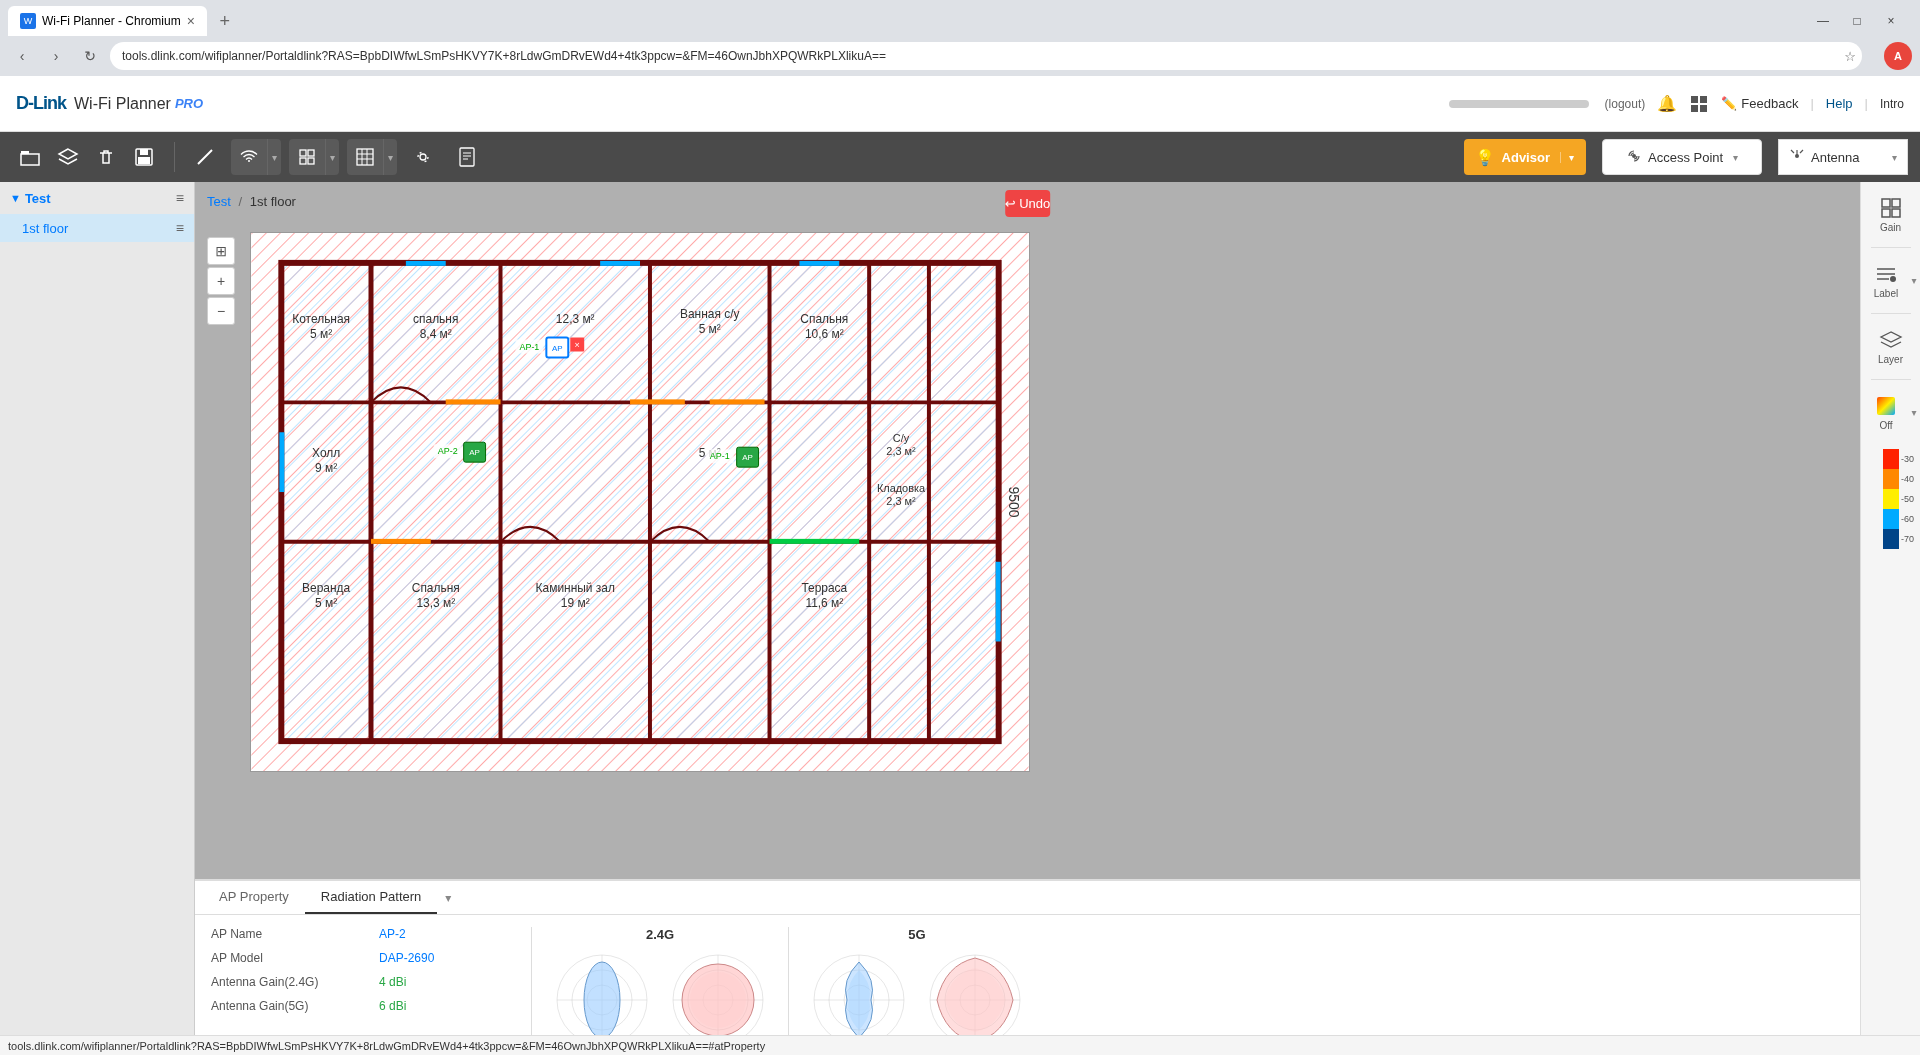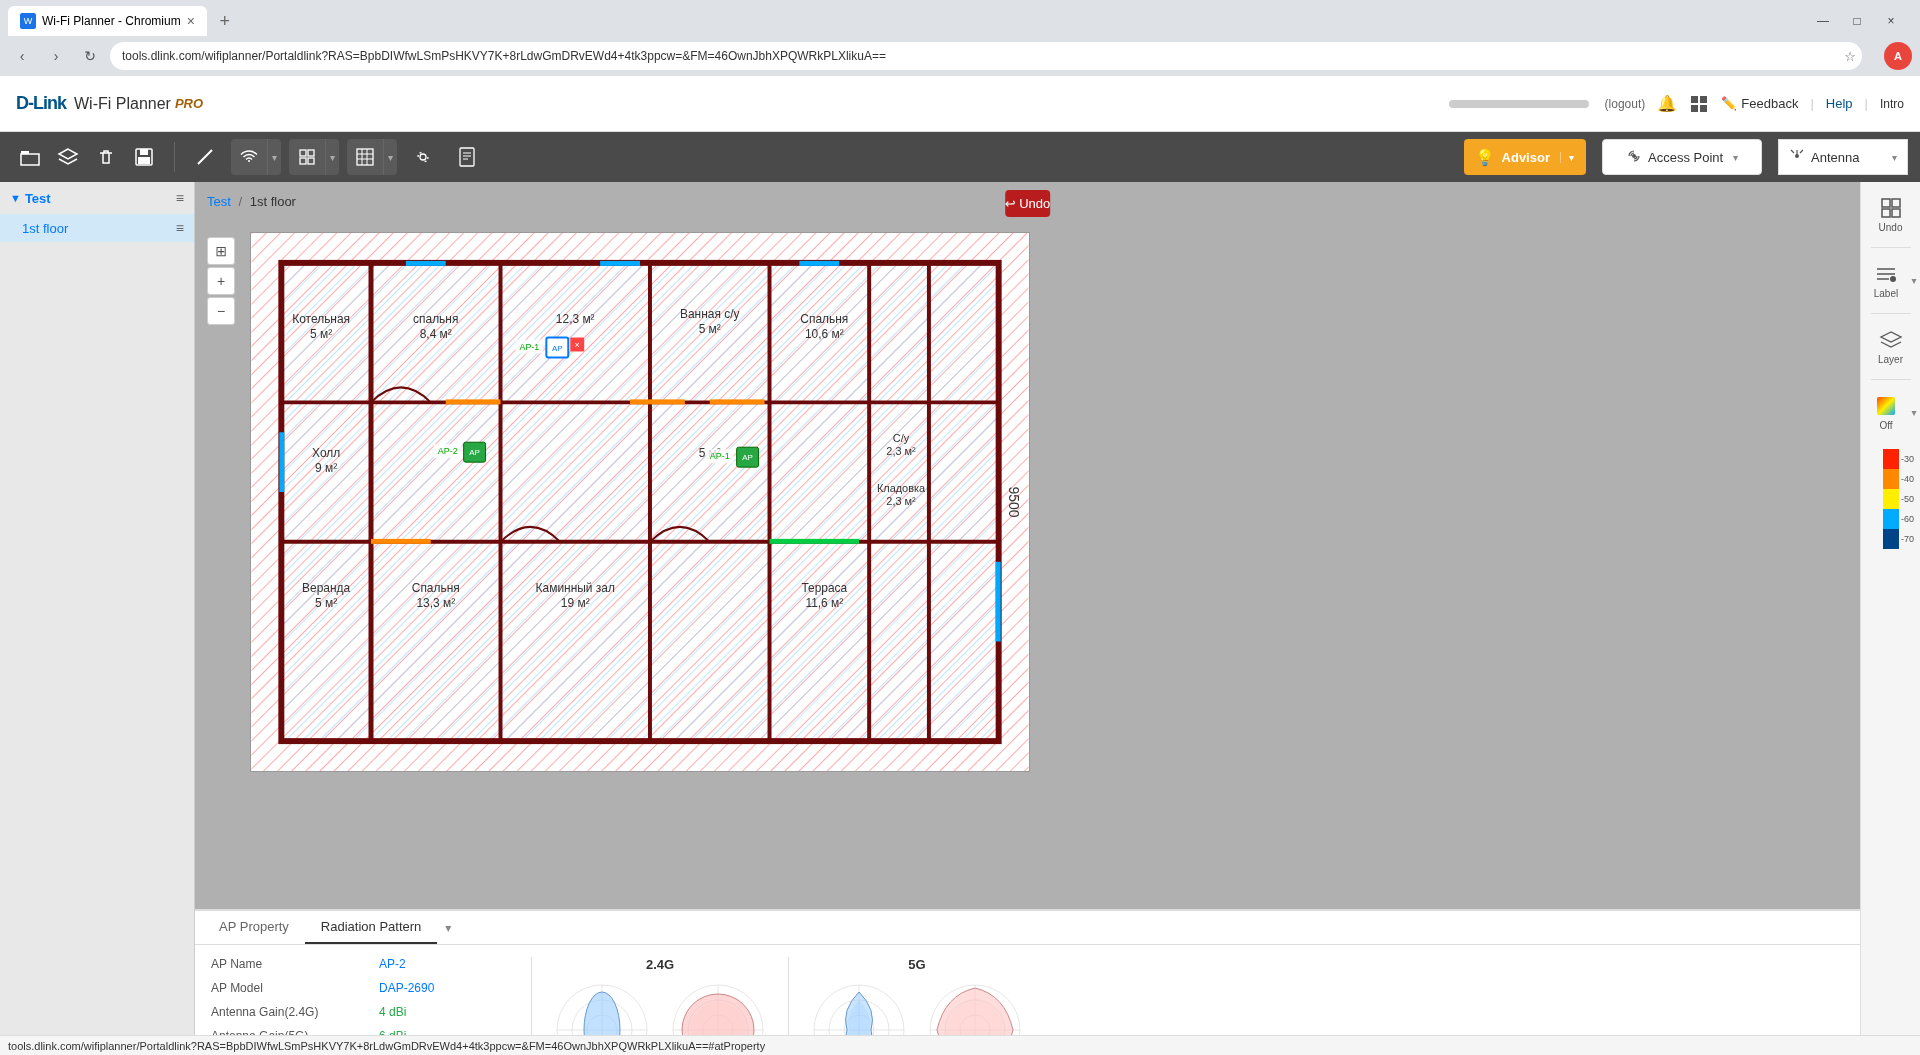--- a/index.html
+++ b/index.html
@@ -18,21 +18,21 @@
     .address-bar-row { display: flex; align-items: center; padding: 4px 8px; background: #dee1e6; height: 40px; gap: 6px; }
     .nav-btn { width: 28px; height: 28px; border-radius: 50%; display: flex; align-items: center; justify-content: center; color: #555; cursor: pointer; font-size: 14px; }
     .address-input { flex: 1; height: 28px; border-radius: 14px; background: white; border: none; padding: 0 12px; font-size: 13px; color: #333; display: flex; align-items: center; }
     .address-star { width: 28px; height: 28px; display: flex; align-items: center; justify-content: center; color: #666; margin-left: -32px; }
     .profile-btn { width: 28px; height: 28px; border-radius: 50%; background: #e8453c; color: white; display: flex; align-items: center; justify-content: center; font-size: 11px; font-weight: bold; }
 
     
     .app-header { background: white; height: 56px; display: flex; align-items: center; padding: 12px 16px; border-bottom: 1px solid #ddd; }
     .dlink-logo { font-weight: bold; font-size: 18px; color: #00548a; letter-spacing: -1px; }
     .app-name { margin-left: 8px; font-size: 16px; color: #333; font-weight: normal; }
-    .app-name-pro { font-size: 13px; color: #a16207; font-style: italic; font-weight: bold; margin-left: 4px; }
+    .app-name-pro { font-size: 13px; color: #3b82f6; font-style: italic; font-weight: bold; margin-left: 4px; }
     .header-right { margin-left: auto; display: flex; align-items: center; gap: 12px; }
     .user-area { display: flex; align-items: center; gap: 16px; color: #666; font-size: 12px; }
     .logout-link { color: #666; text-decoration: none; }
     .header-icon { color: #666; font-size: 16px; cursor: pointer; }
     .grid-icon-btn { display: flex; align-items: center; gap: 2px; cursor: pointer; }
     .feedback-btn { display: flex; align-items: center; gap: 4px; color: #333; cursor: pointer; font-size: 13px; border: none; background: none; }
     .help-link { color: #00548a; text-decoration: none; font-size: 13px; }
     .intro-link { color: #333; text-decoration: none; font-size: 12px; }
 
     
@@ -64,21 +64,21 @@
     .sidebar-project-arrow { color: #007bff; font-size: 11px; }
     .sidebar-project-name { color: #007bff; font-size: 13px; font-weight: bold; flex: 1; }
     .sidebar-menu-icon { color: #666; font-size: 14px; cursor: pointer; }
     .sidebar-floor { display: flex; align-items: center; padding: 6px 10px 6px 22px; background: #d0e8f8; cursor: pointer; gap: 4px; }
     .sidebar-floor-name { color: #007bff; font-size: 13px; flex: 1; }
 
     
     .canvas-area { flex: 1; position: relative; background: #c8c8c8; overflow: hidden; }
     .breadcrumb { position: absolute; top: 12px; left: 12px; font-size: 13px; color: #333; z-index: 10; }
     .breadcrumb a { color: #007bff; text-decoration: none; }
-    .undo-btn { position: absolute; top: 8px; left: 50%; transform: translateX(-50%); background: #b91c1c; color: white; border: none; border-radius: 4px; padding: 6px 0; font-size: 13px; cursor: pointer; display: flex; align-items: center; gap: 6px; z-index: 10; }
+    .undo-btn { position: absolute; top: 8px; left: 50%; transform: translateX(-50%); background: #ef4444; color: white; border: none; border-radius: 4px; padding: 6px 0; font-size: 13px; cursor: pointer; display: flex; align-items: center; gap: 6px; z-index: 10; }
 
     
     .floor-plan-container { position: absolute; top: 40px; left: 0; right: 0; bottom: 0; overflow: hidden; }
 
     
     .map-controls { position: absolute; left: 12px; top: 55px; display: flex; flex-direction: column; gap: 2px; z-index: 10; }
     .map-ctrl-btn { width: 28px; height: 28px; background: white; border: 1px solid #ccc; border-radius: 3px; display: flex; align-items: center; justify-content: center; cursor: pointer; font-size: 14px; color: #555; }
 
     
     .right-panel { width: 60px; background: #f5f5f5; border-left: 1px solid #ddd; display: flex; flex-direction: column; align-items: center; padding: 8px 0; gap: 8px; flex-shrink: 0; }
@@ -422,21 +422,21 @@
           <rect x="195" y="167" width="55" height="5" fill="#ff8800"></rect>
           <rect x="380" y="167" width="55" height="5" fill="#ff8800"></rect>
           <rect x="460" y="167" width="55" height="5" fill="#ff8800"></rect>
           <rect x="520" y="307" width="90" height="5" fill="#00cc44"></rect>
           <rect x="120" y="307" width="60" height="5" fill="#ff8800"></rect>
         </svg>
       </div>
 
     </div>
 
-    <div style="background:white;border-top:2px solid #ddd;position:relative;height:146px;flex-shrink:0;">
+    <div style="background:white;border-top:2px solid #ddd;position:relative;height:176px;flex-shrink:0;">
       <div class="bottom-tabs">
         <div class="bottom-tab">AP Property</div>
         <div class="bottom-tab active">Radiation Pattern</div>
         <div class="bottom-tab-expand">▾</div>
       </div>
       <div class="bottom-content">
 
         <div class="ap-properties">
           <div class="ap-prop-row">
             <span class="ap-prop-label">AP Name</span>
@@ -527,21 +527,21 @@
   </div>
 
   <div class="right-panel">
     <div class="right-panel-btn">
       <svg width="24" height="24" viewBox="0 0 24 24" fill="none">
         <rect x="3" y="3" width="8" height="8" stroke="#555" stroke-width="1.5"></rect>
         <rect x="13" y="3" width="8" height="8" stroke="#555" stroke-width="1.5"></rect>
         <rect x="3" y="13" width="8" height="8" stroke="#555" stroke-width="1.5"></rect>
         <rect x="13" y="13" width="8" height="8" stroke="#555" stroke-width="1.5"></rect>
       </svg>
-      <span class="right-panel-btn-label">Undo</span>
+      <span class="right-panel-btn-label">Gain</span>
     </div>
 
     <div class="right-panel-divider"></div>
 
     <div style="display:flex;align-items:center;width:56px;">
       <div class="right-panel-btn" style="flex:1;">
         <svg width="24" height="24" viewBox="0 0 24 24" fill="none">
           <path d="M3 7h18M3 12h18M3 17h12" stroke="#555" stroke-width="1.5"></path>
           <circle cx="19" cy="17" r="3" fill="#555"></circle>
         </svg>

